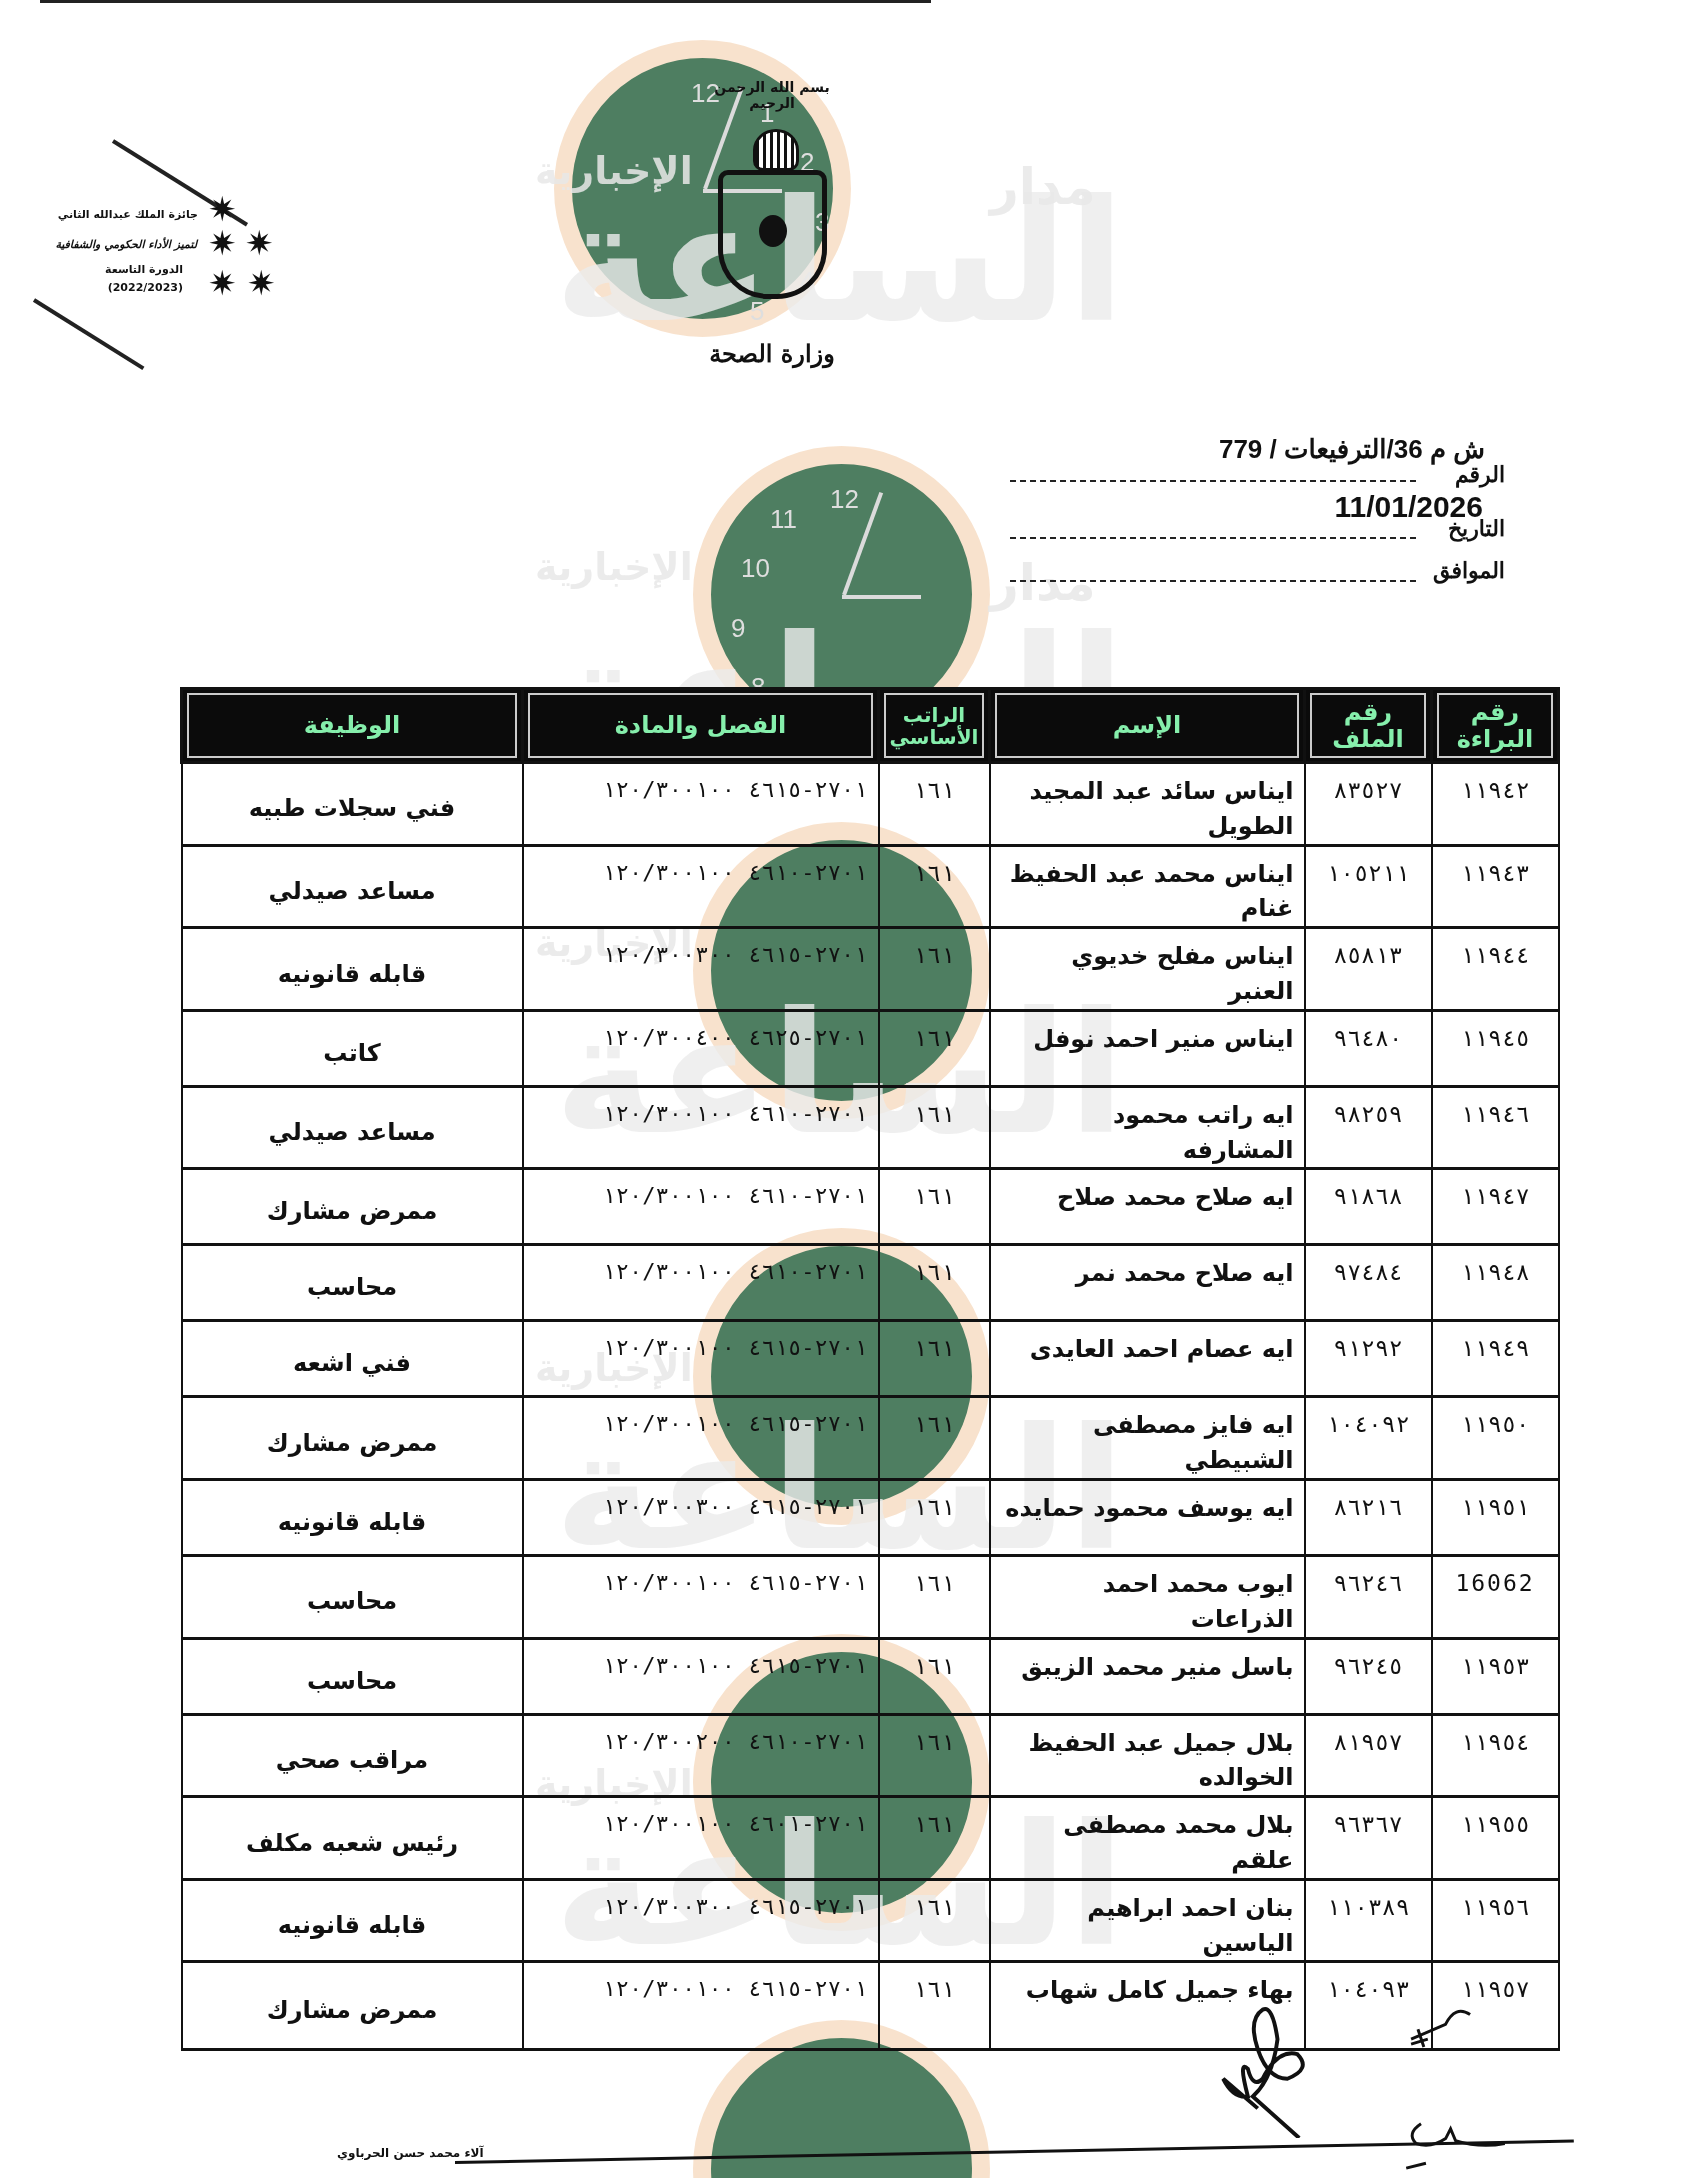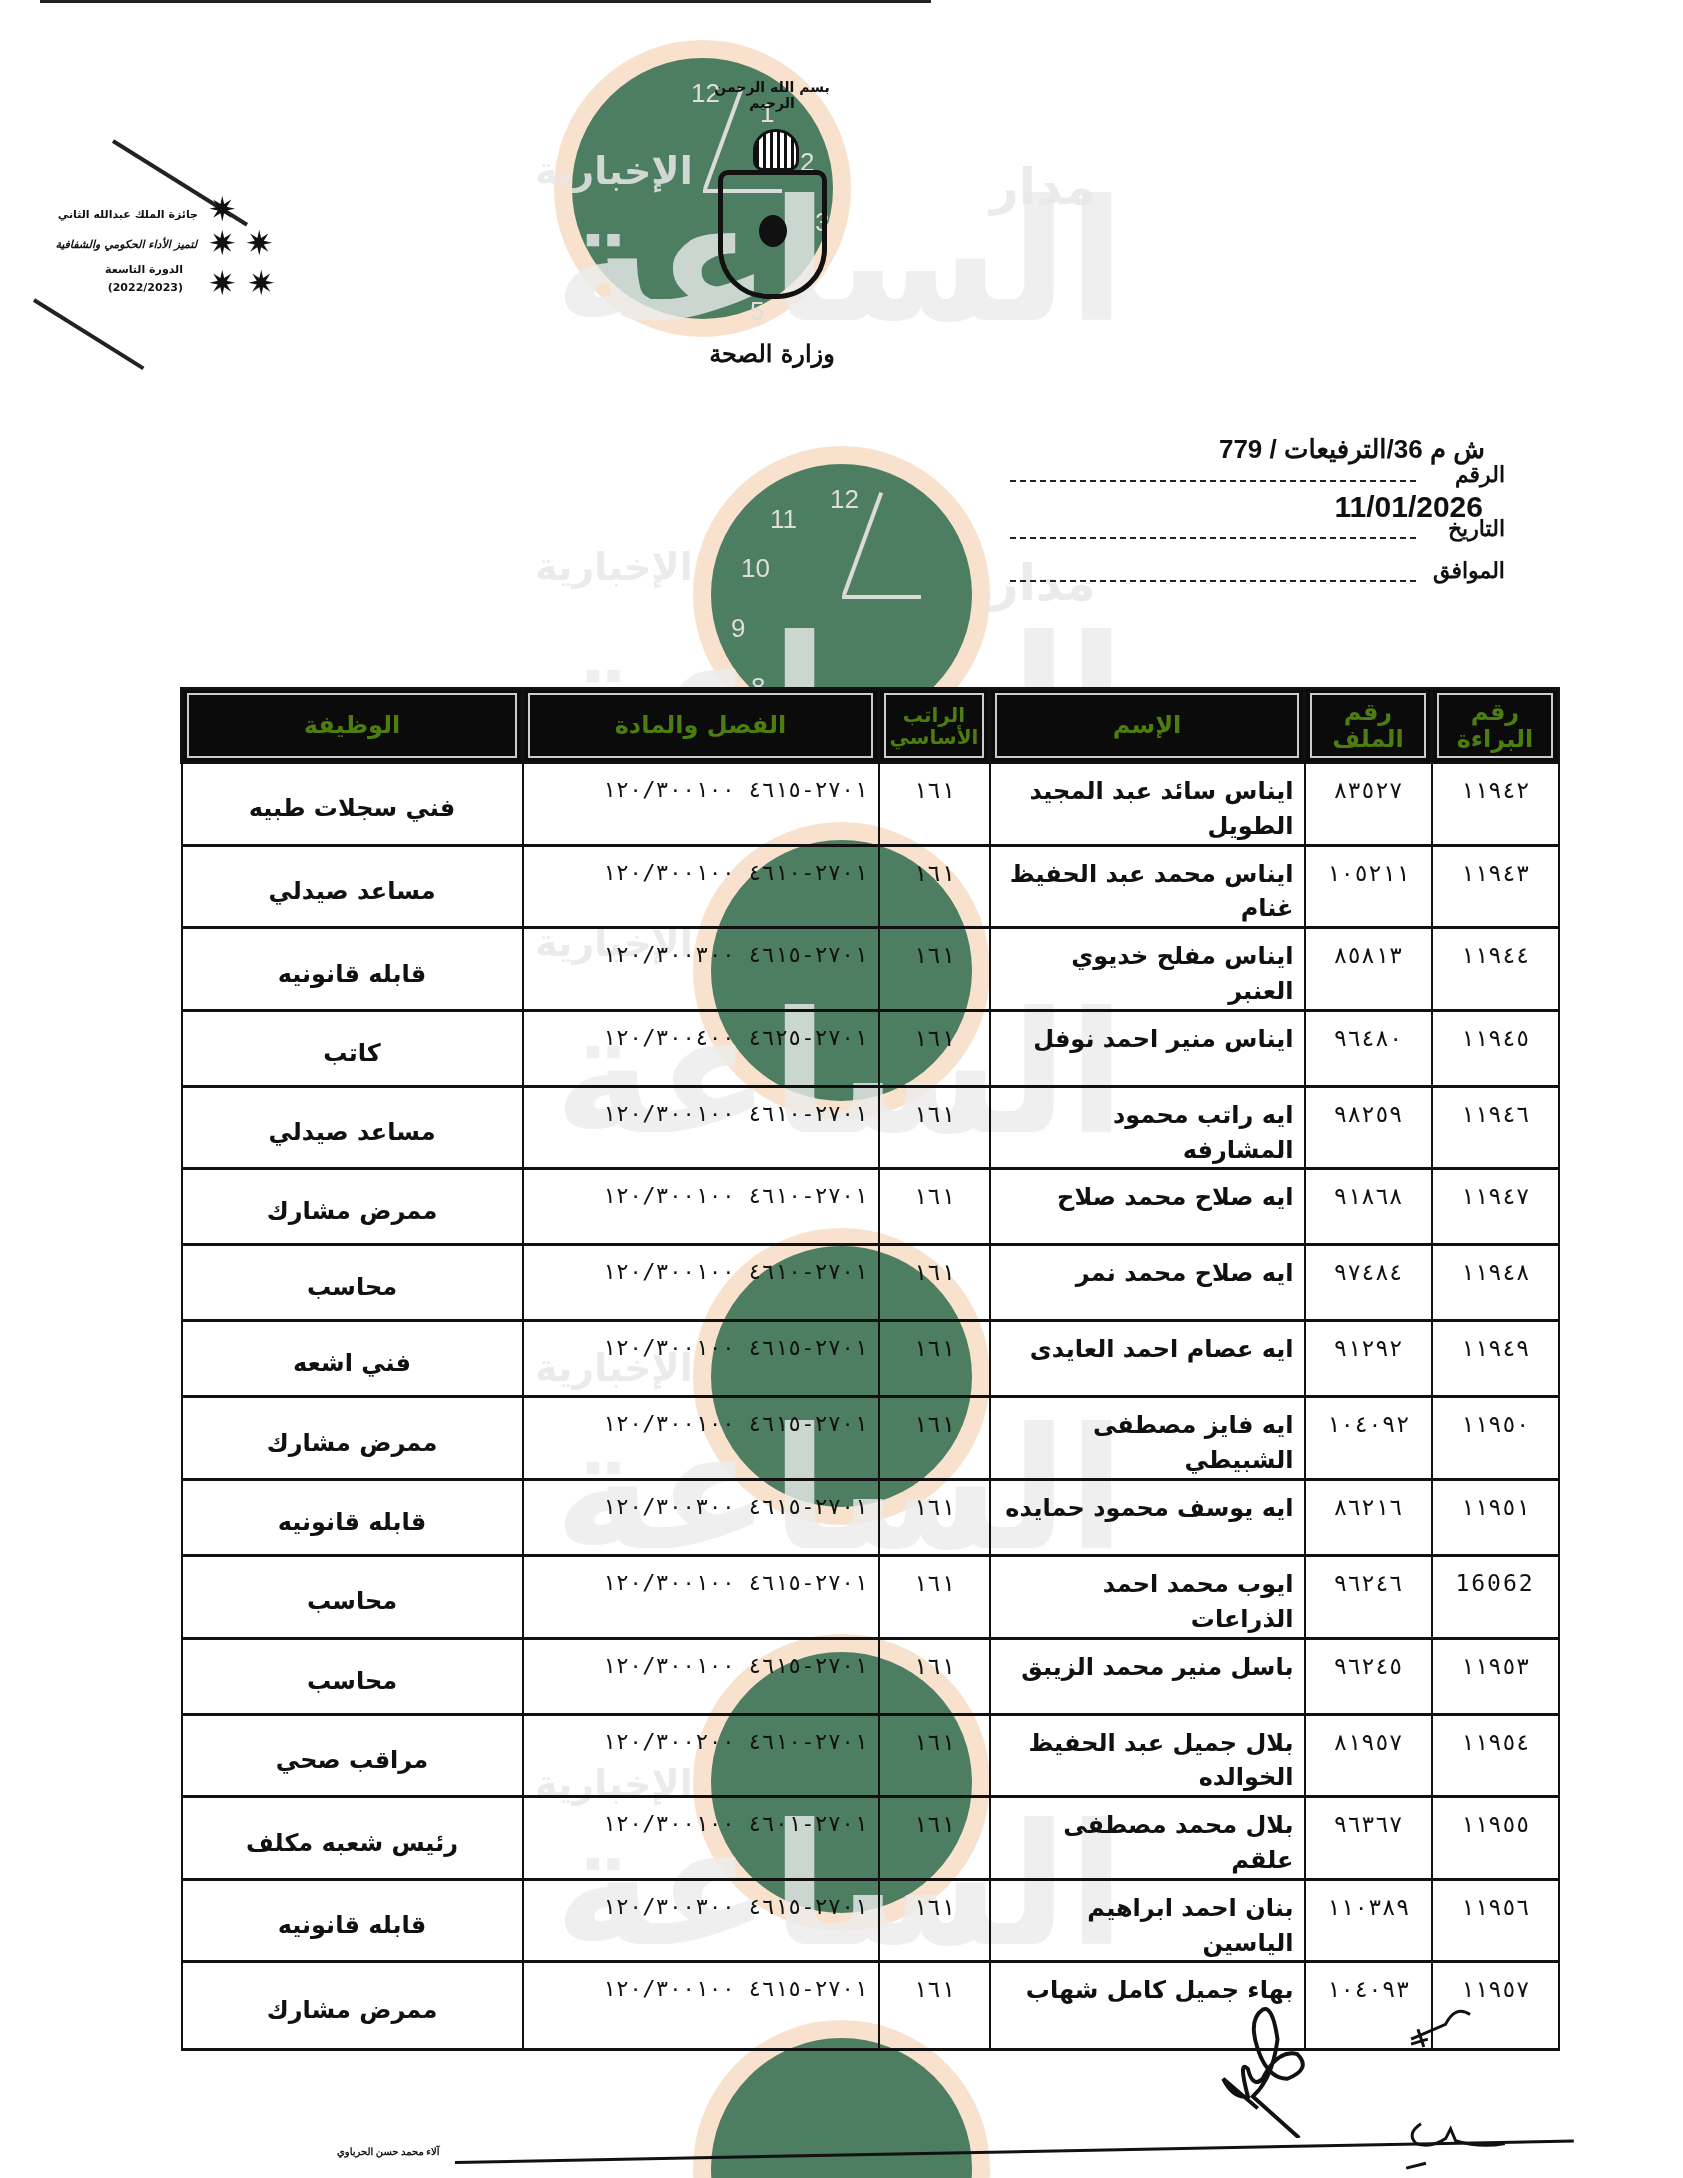--- a/index.html
+++ b/index.html
@@ -49,40 +49,40 @@
   .ref { position: absolute; right: 178px; top: 436px; width: 495px; direction: rtl; }
   .ref .row { position: relative; height: 46px; }
   .ref .lbl { position: absolute; right: 0; font-size: 22px; font-family: "Liberation Sans", sans-serif; font-weight: bold; }
   .ref .val { position: absolute; right: 20px; font-size: 26px; font-family: "Liberation Sans", sans-serif; font-weight: bold; }
   .ref .dash { position: absolute; left: 0; right: 89px; border-bottom: 2px dashed #222; }
 
   
   .tbl-wrap { position: absolute; left: 180px; top: 687px; width: 1376px; }
   table { border-collapse: collapse; width: 100%; direction: rtl; table-layout: fixed; }
   th {
-    background: #0b0b0b; color: #4d7c0f; border: 3px solid #111; font-size: 24px;
+    background: #0b0b0b; color: #86efac; border: 3px solid #111; font-size: 24px;
     font-weight: bold; height: 67px; padding: 2px 4px; line-height: 1.1;
     font-family: "DejaVu Sans", sans-serif;
   }
   th .in { border: 2px solid #ccc; padding: 4px; height: 53px; display: flex; align-items: center; justify-content: center; }
   td {
     border-left: 2px solid #111; border-right: 2px solid #111;
     border-top: 3px solid #111; border-bottom: 3px solid #111;
     vertical-align: top; font-size: 24px; padding: 10px 10px 0; height: 63px;
     font-family: "DejaVu Sans", sans-serif; line-height: 1.45;
   }
   td.num { text-align: center; font-family: "DejaVu Sans Mono", monospace; font-size: 23px; letter-spacing: 2px; }
   td.name { text-align: right; font-weight: bold; }
   td.job { text-align: center; font-weight: bold; vertical-align: middle; }
   td.code { direction: ltr; text-align: right; font-family: "DejaVu Sans Mono", monospace; font-size: 22px; letter-spacing: 1px; white-space: nowrap; padding-top: 10px; }
   tr:last-child td { height: 75px; }
 
   
   .sig { position: absolute; }
-  .footer-name { position: absolute; left: 337px; top: 2146px; font-size: 10px; font-weight: bold; direction: rtl; font-family: Liberation Serif, serif; }
+  .footer-name { position: absolute; left: 337px; top: 2146px; font-size: 12px; font-weight: bold; direction: rtl; }
   .sig-line { position: absolute; left: 455px; top: 2161px; width: 1119px; height: 3px; background: #111; transform: rotate(-1.1deg); transform-origin: left; }
 </style>
 </head>
 <body>
 
 <div class="top-rule"></div>
 
 <div>
   <div class="wm" style="left:554px; top:40px;">
     <div class="wm-clock" style="position:relative;">

